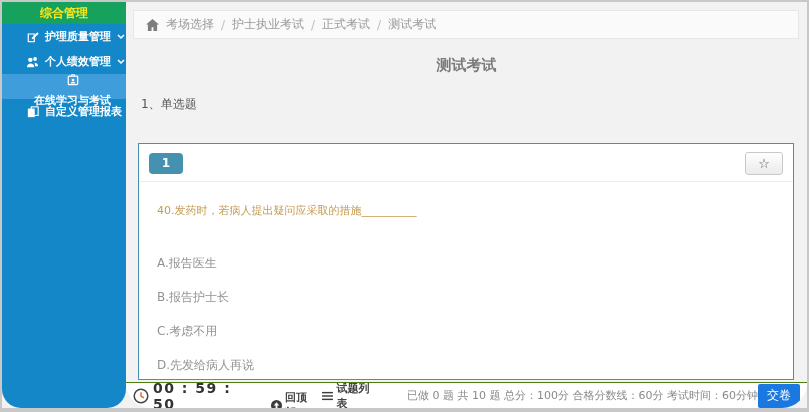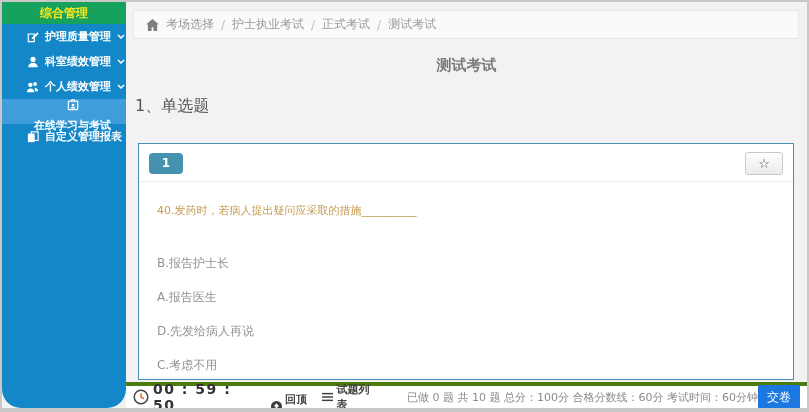--- a/index.html
+++ b/index.html
@@ -17,37 +17,37 @@
 
   
   .sidebar{width:124px;flex:0 0 124px;background:var(--sidebar_bg);height:100%;border-radius:19px;}
   .side-header{height:22px;line-height:22px;text-align:center;background:var(--sidebar_header_bg);color:var(--sidebar_header_text);font-size:12px;font-weight:bold;}
   .menu-item{display:flex;align-items:center;height:25px;padding:0 7px 0 24px;color:#fff;font-size:11px;font-weight:bold;gap:6px;cursor:pointer;white-space:nowrap;}
   .menu-item.active{background:var(--sidebar_active_bg);flex-direction:column;}
   .mi-icon{display:inline-flex;width:13px;justify-content:center;flex:0 0 13px;}
   .chevron{margin-left:auto;display:inline-flex;}
 
   
-  .main{flex:1;position:relative;background:#f2f2f2;overflow:hidden;}
+  .main{flex:1;position:relative;background:#f2f2f2;overflow:hidden;border-radius:25px;}
   .breadcrumb{margin:8px 8px 0 7px;height:29px;background:#fafafa;border:1px solid #e7e7e7;display:flex;align-items:center;padding:0 12px;gap:7px;font-size:12px;color:#9a9a9a;}
   .crumb{cursor:pointer;}
   .sep{color:#c0c0c0;}
   .page-title{font-size:15px;font-weight:bold;color:#7a7a7a;text-align:center;margin-top:17px;}
-  .section-label{font-size:16px;color:#555;margin:21px 0 0 9px;}
+  .section-label{font-size:12px;color:#555;margin:21px 0 0 15px;}
 
   .question-card{position:absolute;left:12px;right:13px;top:141px;bottom:28px;background:#fff;border:1px solid var(--accent_teal);overflow:hidden;}
   .card-header{height:38px;padding:8px 10px;border-bottom:1px solid #ececec;}
   .q-badge{display:inline-block;min-width:34px;height:21px;line-height:21px;text-align:center;background:var(--accent_teal);color:#fff;font-size:12px;font-weight:bold;border-radius:4px;cursor:pointer;}
   .star-btn{float:right;width:38px;height:23px;border:1px solid #c9c9c9;border-radius:3px;background:linear-gradient(#fefefe,#ebebeb);color:#555;font-size:13px;line-height:19px;cursor:pointer;}
   .q-text{margin:21px 18px 0;font-size:11px;color:var(--question_text);}
   .options{margin:37px 18px 0;}
   .option{font-size:12px;color:#939393;margin-bottom:17px;cursor:pointer;}
 
   
-  .footer{position:absolute;left:0;right:0;bottom:0;height:26px;background:#fff;border-top:4px solid #4d7c0f;display:flex;align-items:center;padding:0 7px;}
+  .footer{position:absolute;left:0;right:0;bottom:0;height:26px;background:#fff;border-top:1px solid #4d7c0f;display:flex;align-items:center;padding:0 7px;}
   .clock{display:inline-flex;margin-right:4px;}
   .timer{font-size:14px;font-weight:bold;color:#333;letter-spacing:1.5px;}
   .f-link{display:inline-flex;align-items:center;gap:3px;color:#444;font-weight:bold;font-size:11px;cursor:pointer;}
   .f-link.first{margin-left:28px;margin-top:19px;}
   .f-link + .f-link{margin-left:12px;font-family:Liberation Serif, serif;}
   .stats{margin-left:36px;color:#8a8a8a;font-size:11px;white-space:nowrap;}
   .submit{margin-left:auto;background:var(--submit_blue);color:#fff;border:none;width:50px;height:24px;font-size:12px;border-radius:2px;cursor:pointer;font-family:inherit;}
 </style>
 </head>
 <body>
@@ -58,34 +58,20 @@
     <div class="side-header">综合管理</div>
     <nav>
       <div class="menu-item">
         <span class="mi-icon">
           <svg width="12" height="12" viewBox="0 0 14 14">
               <path d="M1.5 3.5h7v9h-7z" fill="none" stroke="#fff" stroke-width="1.4"></path>
               <path d="M6 7.5l6-6 1.6 1.6-6 6-2.1.5z" fill="#fff"></path>
             </svg>
         </span>
         <span class="mi-label">护理质量管理</span>
-        <span class="chevron">
-          <svg width="8" height="6" viewBox="0 0 8 6">
-              <path d="M1 1l3 3 3-3" stroke="#fff" stroke-width="1.5" fill="none"></path>
-            </svg>
-        </span>
-      </div>
-      <div class="menu-item">
-        <span class="mi-icon">
-          <svg width="12" height="12" viewBox="0 0 14 14">
-              <circle cx="7" cy="4" r="3" fill="#fff"></circle>
-              <path d="M1.5 13c0-3 2.4-5 5.5-5s5.5 2 5.5 5z" fill="#fff"></path>
-            </svg>
-        </span>
-        <span class="mi-label">科室绩效管理</span>
         <span class="chevron">
           <svg width="8" height="6" viewBox="0 0 8 6">
               <path d="M1 1l3 3 3-3" stroke="#fff" stroke-width="1.5" fill="none"></path>
             </svg>
         </span>
       </div>
       <div class="menu-item">
         <span class="mi-icon">
           <svg width="13" height="12" viewBox="0 0 15 14">
               <circle cx="5" cy="4.5" r="2.6" fill="#fff"></circle>
@@ -144,24 +130,24 @@
     <h1 class="page-title">测试考试</h1>
     <div class="section-label">1、单选题</div>
 
     <div class="question-card">
       <div class="card-header">
         <span class="q-badge">1</span>
         <button class="star-btn"><span>☆</span></button>
       </div>
       <div class="q-text">40.发药时，若病人提出疑问应采取的措施__________</div>
       <div class="options">
+        <div class="option">A.报告医生</div>
         <div class="option">B.报告护士长</div>
-        <div class="option">A.报告医生</div>
+        <div class="option">C.考虑不用</div>
         <div class="option">D.先发给病人再说</div>
-        <div class="option">C.考虑不用</div>
 
       </div>
     </div>
 
     <footer class="footer">
       <span class="clock">
         <svg width="16" height="16" viewBox="0 0 16 16">
             <circle cx="8" cy="8" r="6.8" fill="none" stroke="#444" stroke-width="1.5"></circle>
             <path d="M8 4.2V8l3 1.8" fill="none" stroke="#e2622b" stroke-width="1.4"></path>
           </svg>

